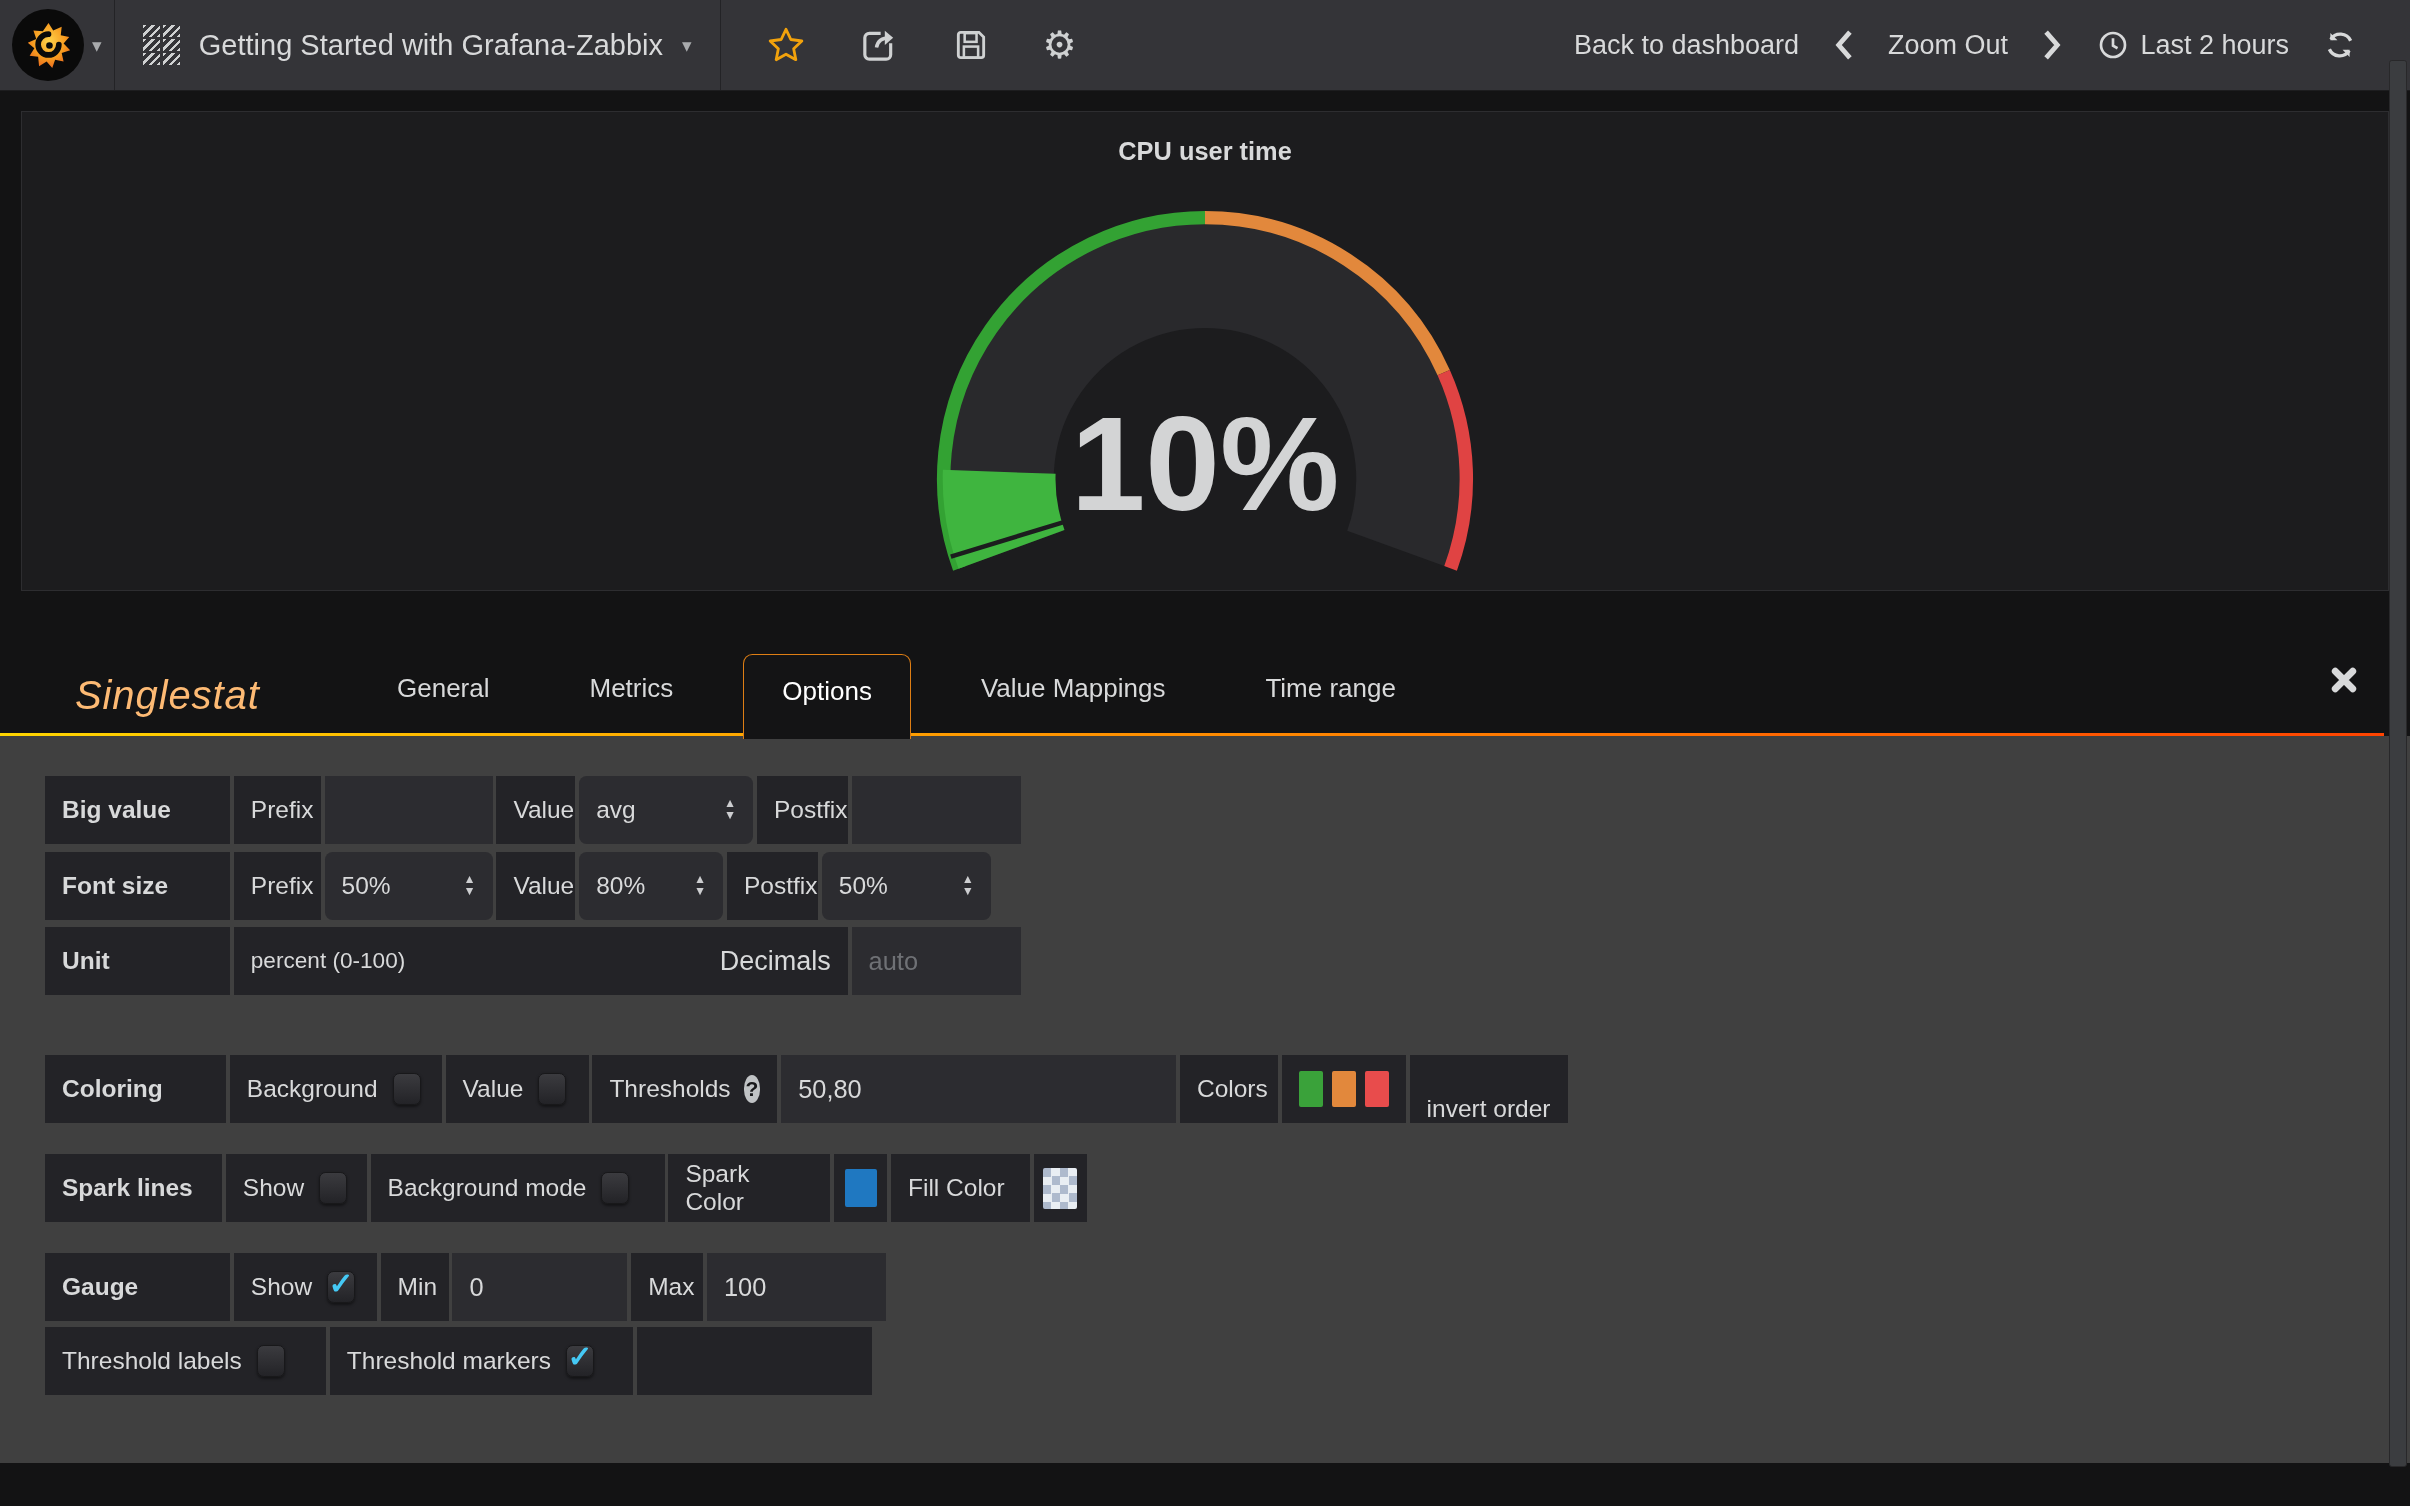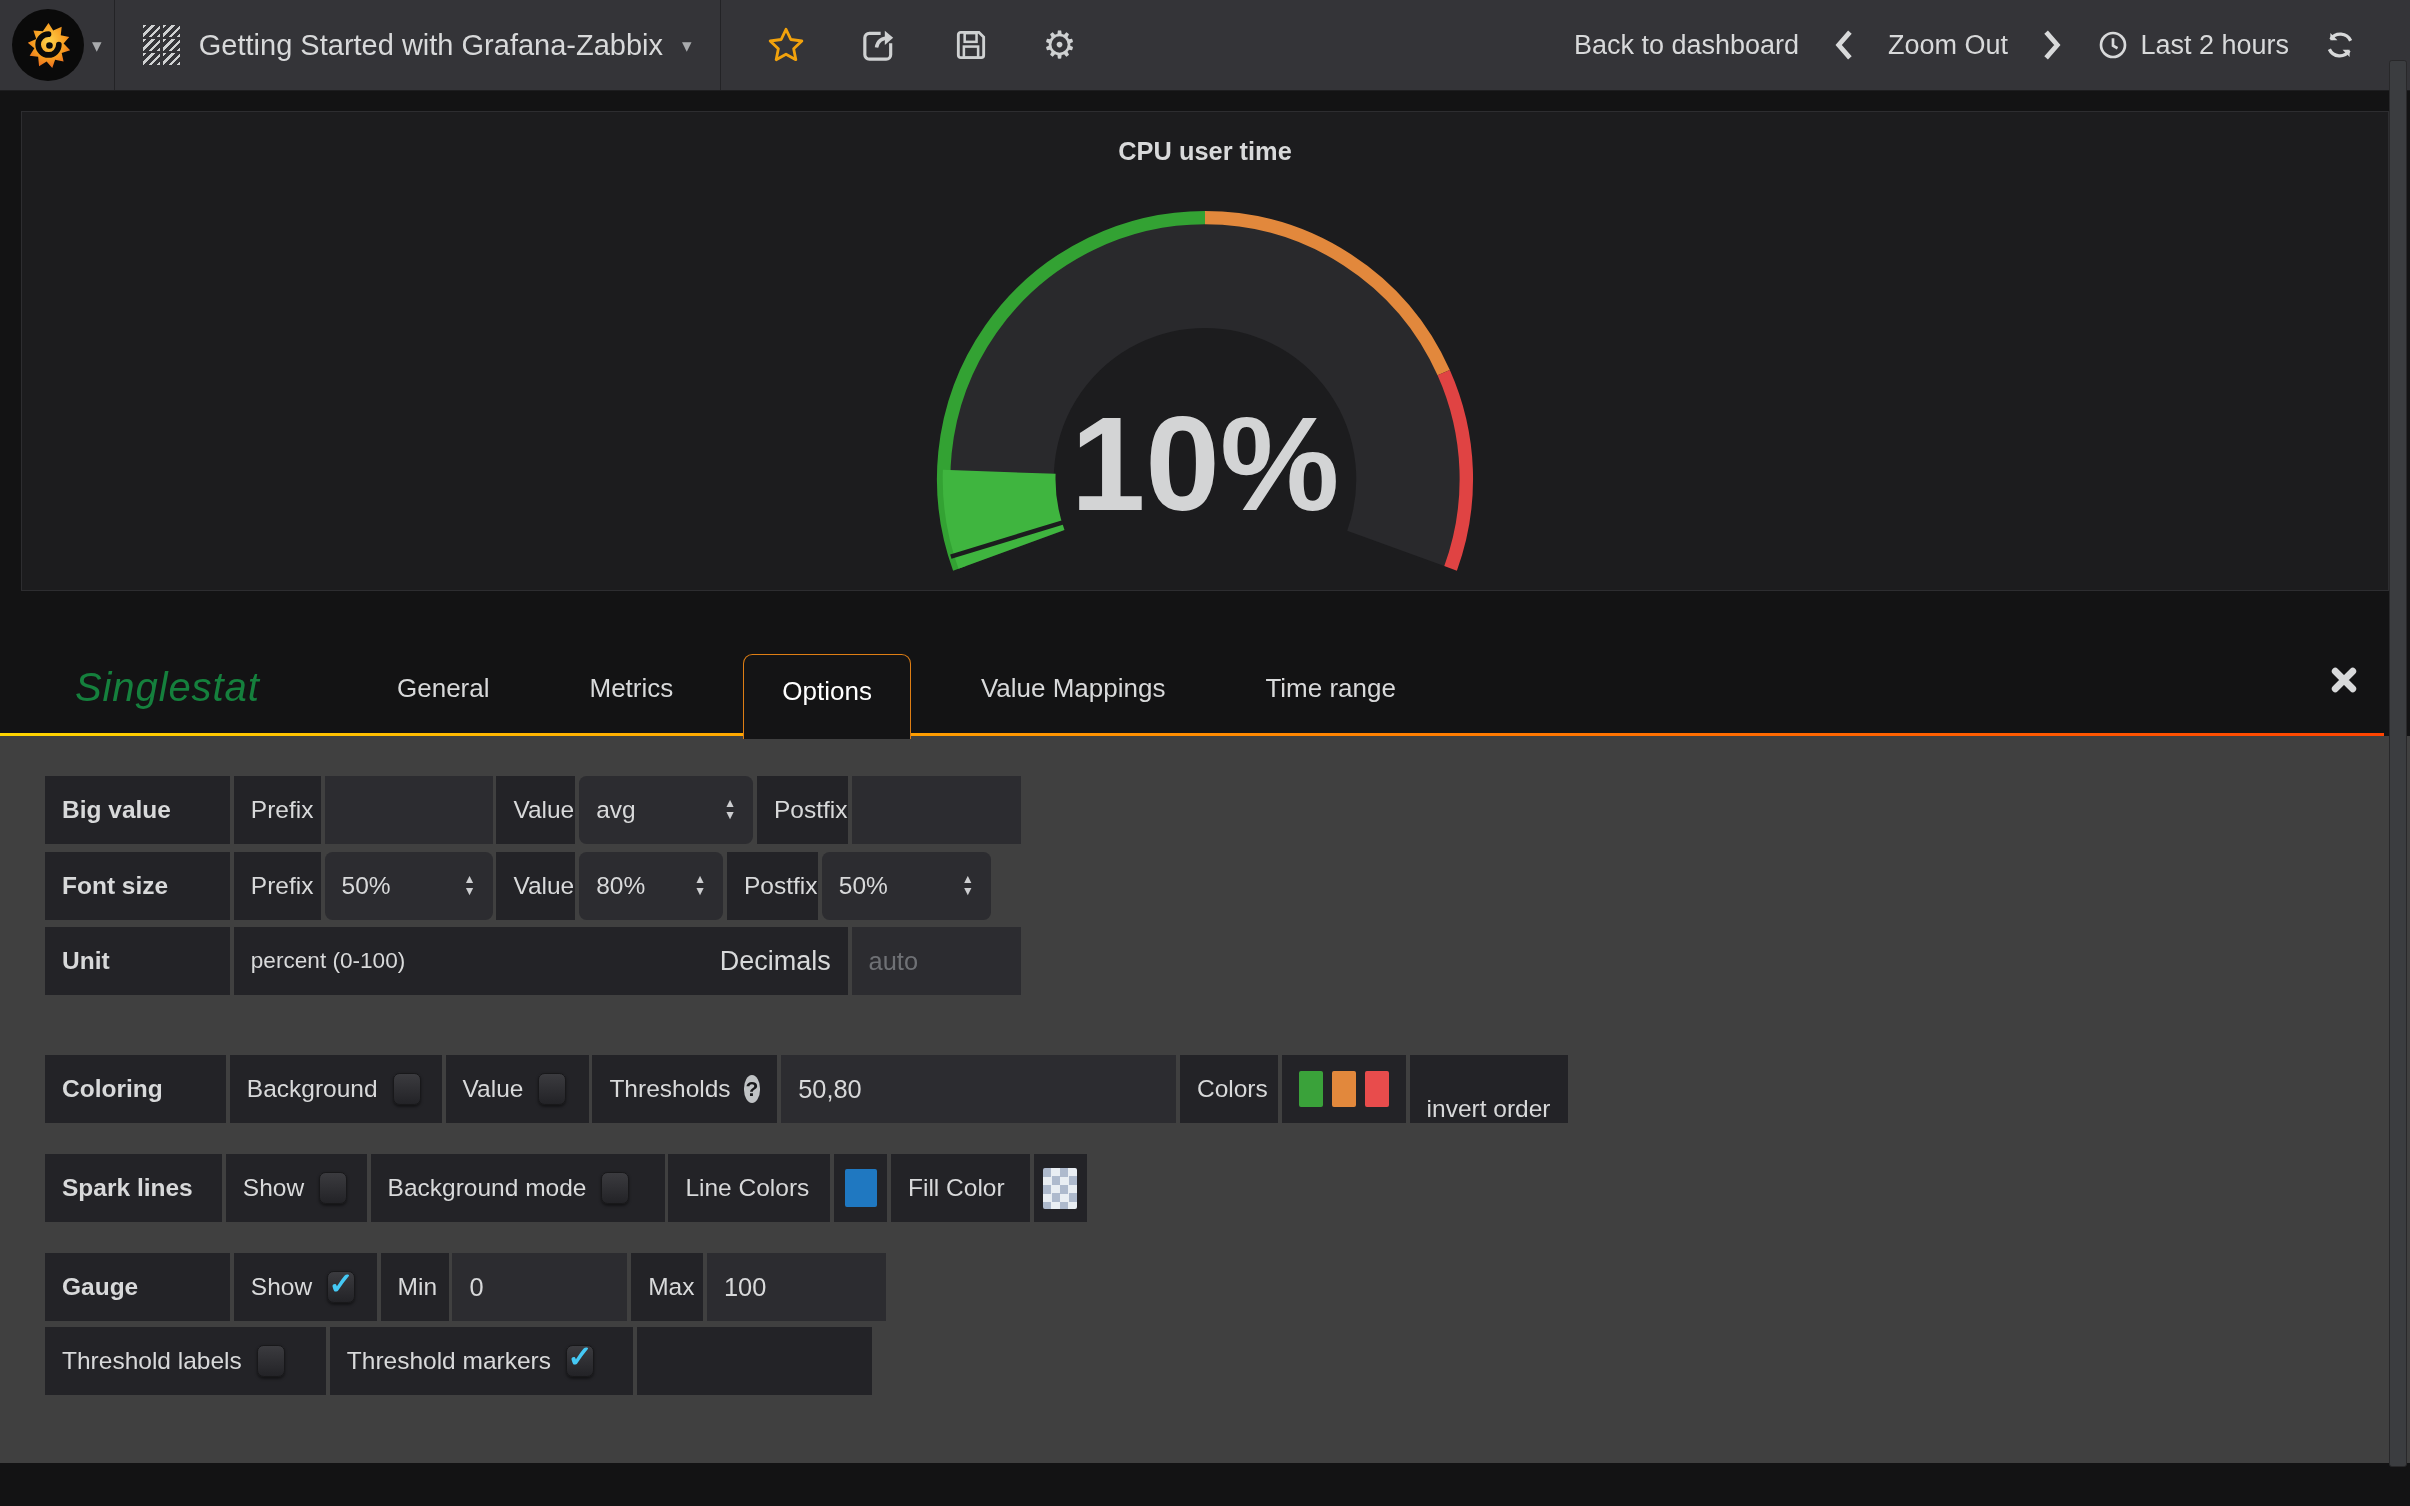--- a/index.html
+++ b/index.html
@@ -34,22 +34,22 @@
                  font-size:25.4px; font-weight:bold; color:#d8d9da; cursor:pointer; }
   .gauge-svg { position:absolute; top:-18px; left:50%; transform:translateX(-50%);
                width:895px; height:573px; }
   .gauge-value { font-size:150px; font-weight:bold; fill:#d3d4d5; }
 
   
   .editor { position:absolute; left:0; right:0; top:591px; height:894px; }
   .editor-header { position:relative; height:145px; }
   .editor-header::after { content:''; position:absolute; left:0; right:26px; bottom:0; height:2.8px;
                           background:linear-gradient(to right,#ffd500,#ff4400); }
-  .panel-type { position:absolute; left:75px; bottom:26px; font-size:40px; font-style:italic;
-                color:#15803d; letter-spacing:0.9px; }
+  .panel-type { position:absolute; left:75px; bottom:18px; font-size:40px; font-style:italic;
+                color:#fdba74; letter-spacing:0.9px; }
   .tabs { position:absolute; left:367px; bottom:0; display:flex; align-items:flex-end;gap:40px; }
   .tab { font-size:26px; color:#d8d9da; padding:0 30px 32px 30px; cursor:pointer; }
   .tab.active { position:relative; z-index:2; background:#141415; border:1.9px solid #de7e14;
                 border-bottom:none; border-radius:9.4px 9.4px 0 0; padding:21px 38px 32px 38px;
                 margin-bottom:-2.8px; color:#ffffff; }
   .close-x { position:absolute; right:51px; bottom:38px; cursor:pointer; }
 
   .editor-body { position:absolute; top:145px; left:0; right:0; bottom:21.7px;
                  background:#404040; padding:40px 0 0 45px; }
 
@@ -335,21 +335,21 @@
         </span>
       <span class="cell" style="width:141px">
         <span>Show</span>
         <span class="cb"></span>
       </span>
       <span class="cell" style="width:294px">
         <span>Background mode</span>
         <span class="cb"></span>
       </span>
       <span class="cell" style="width:162px">
-          <span>Line Colors</span>
+          <span>Spark Color</span>
         </span>
       <span class="cell" style="width:53px; padding:0 10.4px;">
         <span class="sw blue" style="margin:0"></span>
       </span>
       <span class="cell" style="width:139px">
           <span>Fill Color</span>
         </span>
       <span class="cell" style="width:53px; padding:0 9.4px;">
         <span class="sw checker" style="margin:0"></span>
       </span>

